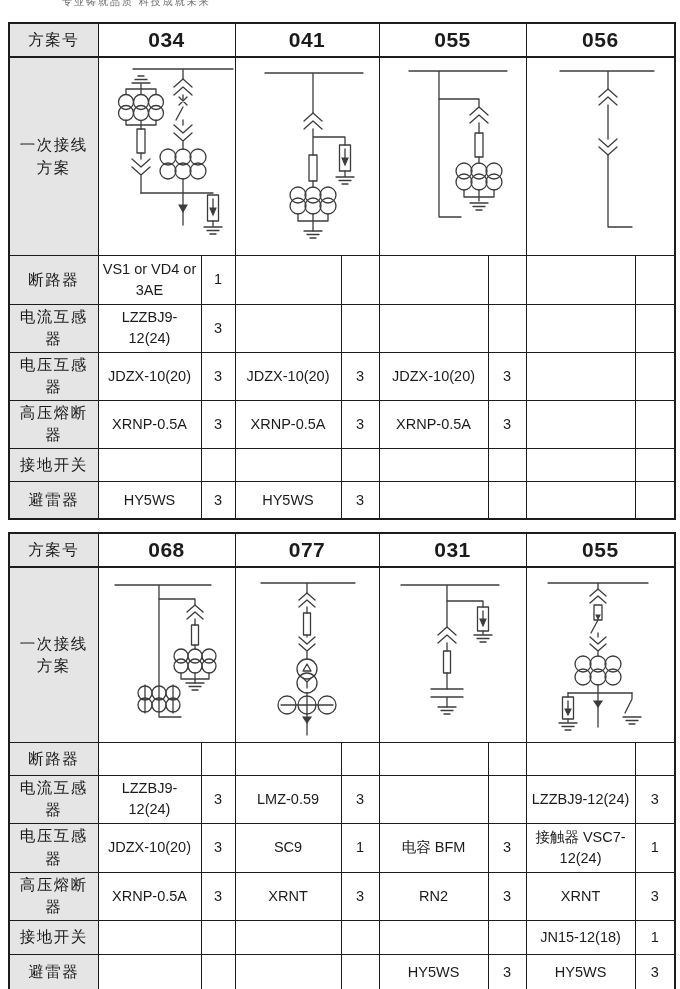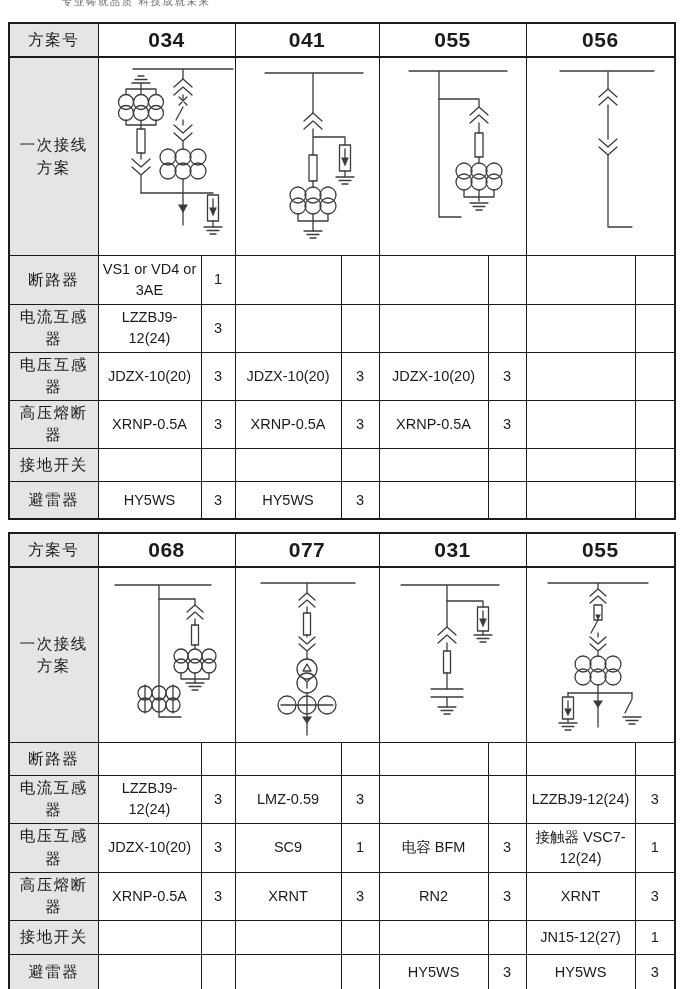--- a/index.html
+++ b/index.html
@@ -362,21 +362,21 @@
     <td class="n">3</td>
   </tr>
   <tr style="height:34px">
     <td class="lbl">接地开关</td>
     <td class="v"></td>
     <td class="n"></td>
     <td class="v"></td>
     <td class="n"></td>
     <td class="v"></td>
     <td class="n"></td>
-    <td class="v">JN15-12(27)</td>
+    <td class="v">JN15-12(18)</td>
     <td class="n">1</td>
   </tr>
   <tr style="height:36px">
     <td class="lbl">避雷器</td>
     <td class="v"></td>
     <td class="n"></td>
     <td class="v"></td>
     <td class="n"></td>
     <td class="v">HY5WS</td>
     <td class="n">3</td>

